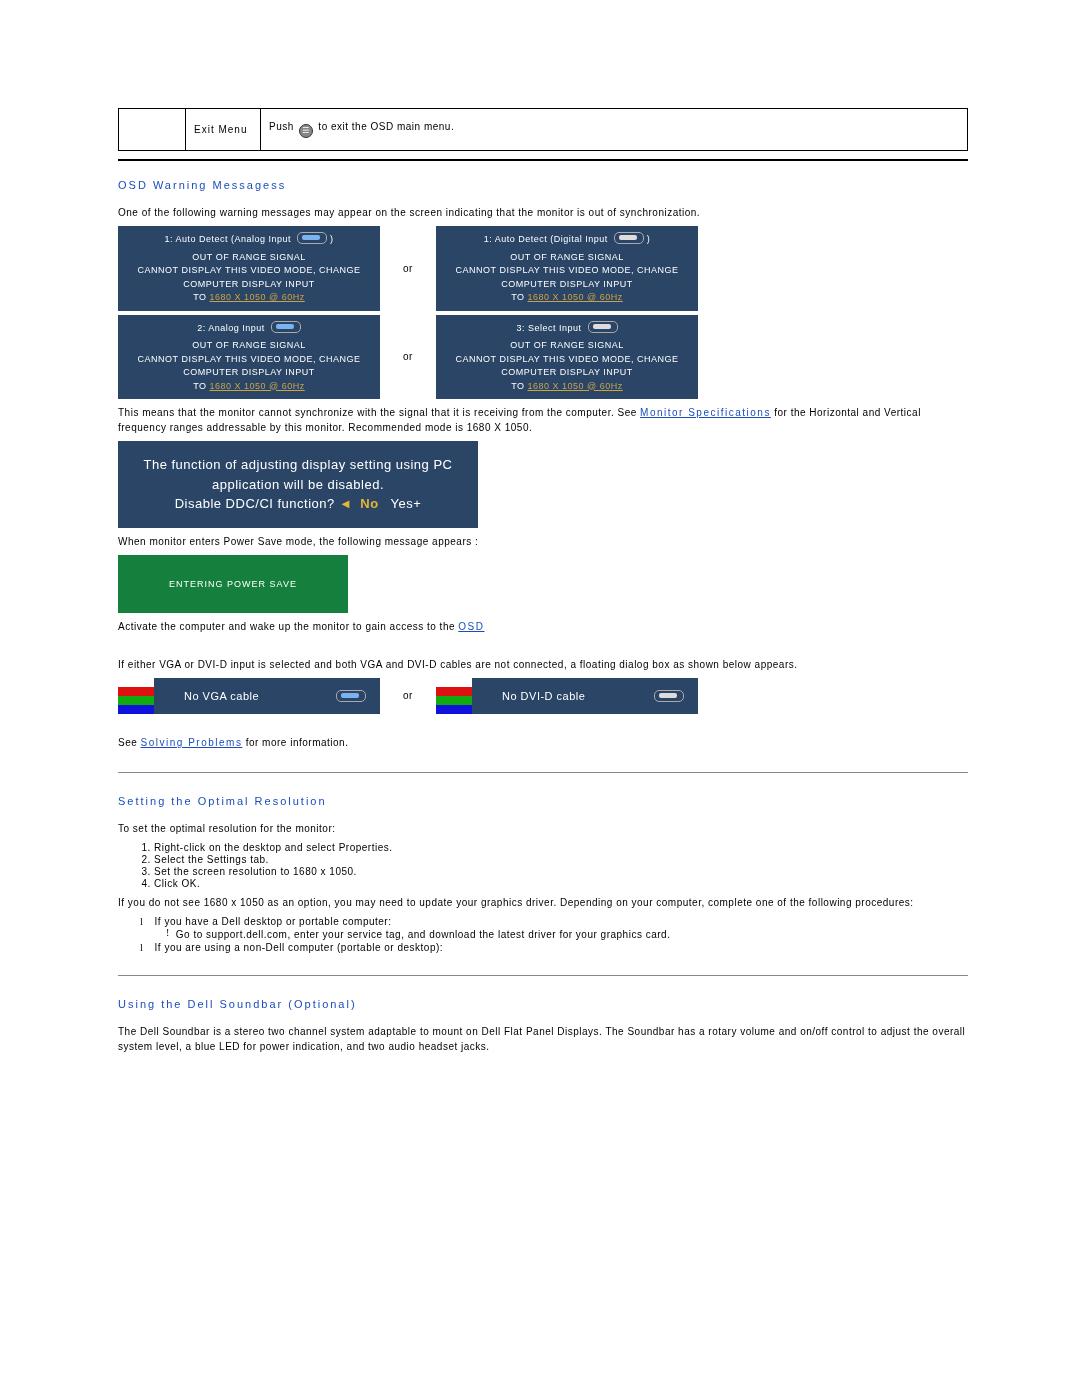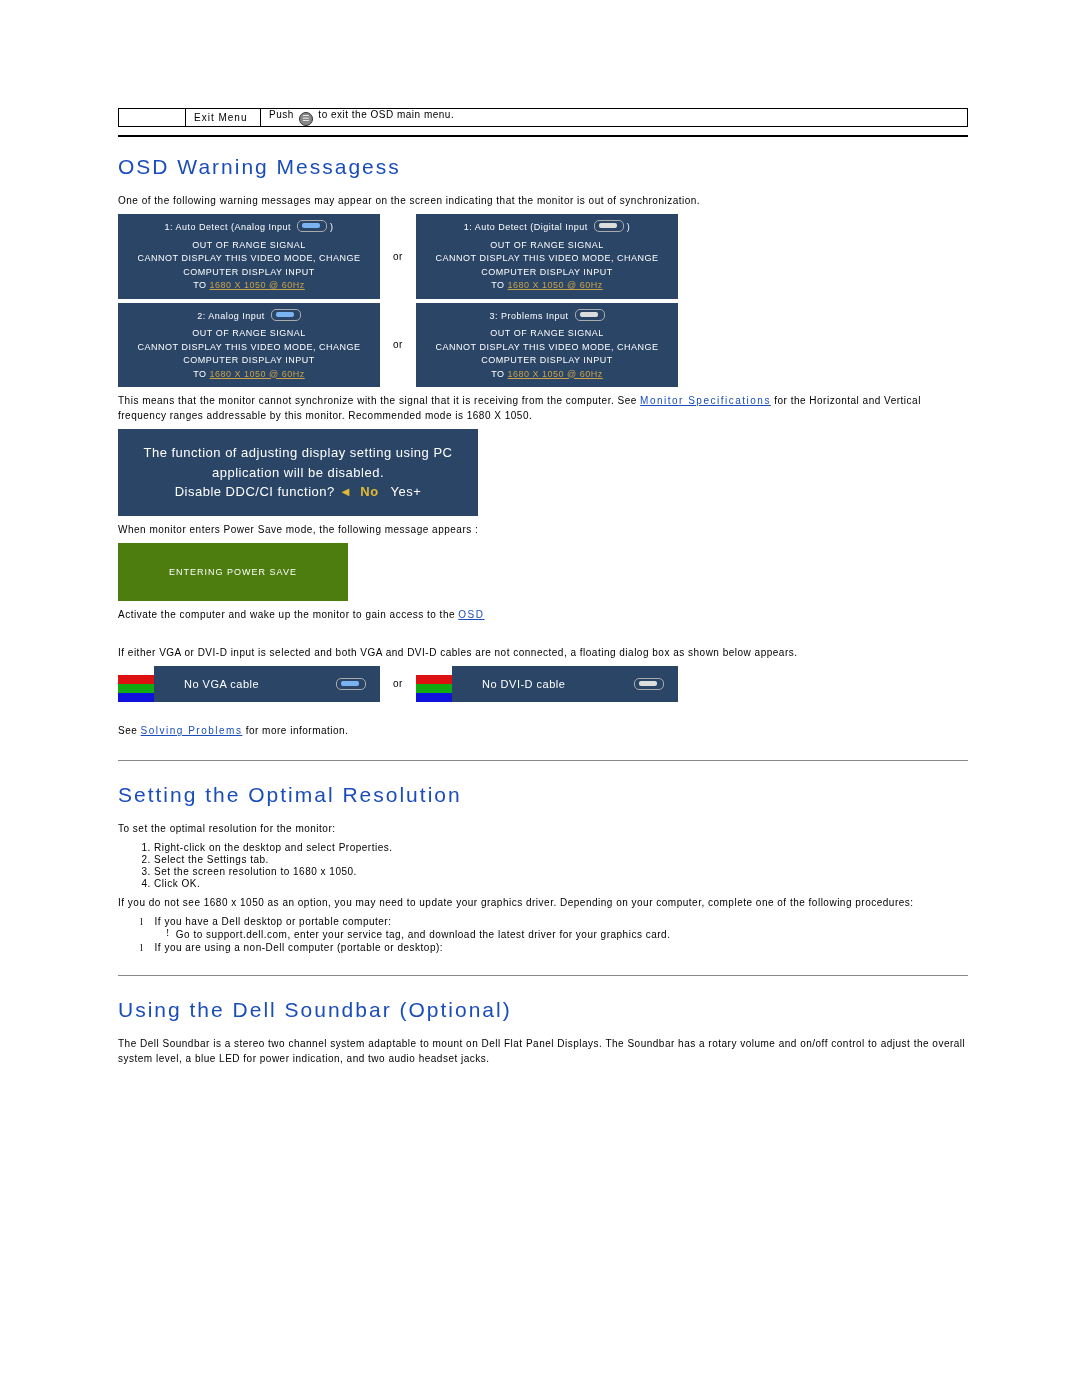--- a/index.html
+++ b/index.html
@@ -18,21 +18,21 @@
   }
 
   
   .top-table {
     border-collapse:collapse;
     width:100%;
     margin-bottom:8px;
   }
   .top-table td {
     border:1px solid #000;
-    padding:0 8px;
+    padding:12px 8px;
     vertical-align:middle;
   }
   .top-table td.col1 { width:50px; }
   .top-table td.col2 { width:58px; letter-spacing:1px; }
   .top-table td.col3 { font-size:10px; }
 
   .icon-circle {
     display:inline-block;
     width:12px; height:12px;
     border-radius:50%;
@@ -55,32 +55,33 @@
   hr.thin-hr {
     border:none;
     border-top:1px solid #888;
     margin:22px 0;
   }
 
   h2.sec-title {
     font-family:Arial,Helvetica,sans-serif;
     font-weight:normal;
     color:#1a4dbb;
-    font-size:21px;
+    font-size:11px;
     letter-spacing:2px;
     margin:18px 0 14px 0;
   }
 
   p { margin:6px 0; line-height:1.5; }
 
   
   .warn-row {
     display:flex;
     align-items:center;
     margin:4px 0;
+    gap:10px;
   }
   .or-cell {
     width:20px;
     text-align:center;
     font-size:10px;
     padding:0 8px;
   }
   .warn-card {
     background:#2b4566;
     color:#fff;
@@ -133,21 +134,21 @@
     font-size:13px;
     margin:4px 0;
     line-height:1.5;
     box-sizing:border-box;
   }
   .ddc-card .no { color:#e2b733; font-weight:bold; margin:0 8px; }
   .ddc-card .arrow { color:#e2b733; }
 
   
   .ps-card {
-    background:#4d7c0f;
+    background:#15803d;
     width:230px;
     padding:24px 8px;
     text-align:center;
     color:#fff;
     font-size:9px;
     letter-spacing:1px;
     margin:4px 0;
     box-sizing:border-box;
   }
 
@@ -237,21 +238,21 @@
   <div class="warn-row">
     <div class="warn-card">
       <div class="title-line"><span>2: Analog Input</span><span class="input-pill vga"></span></div>
       <div>OUT OF RANGE SIGNAL</div>
       <div>CANNOT DISPLAY THIS VIDEO MODE, CHANGE</div>
       <div>COMPUTER DISPLAY INPUT</div>
       <div><span>TO </span><span class="res-link">1680 X 1050 @ 60Hz</span></div>
     </div>
     <div class="or-cell">or</div>
     <div class="warn-card">
-      <div class="title-line"><span>3: Problems Input</span><span class="input-pill dvi"></span></div>
+      <div class="title-line"><span>3: Select Input</span><span class="input-pill dvi"></span></div>
       <div>OUT OF RANGE SIGNAL</div>
       <div>CANNOT DISPLAY THIS VIDEO MODE, CHANGE</div>
       <div>COMPUTER DISPLAY INPUT</div>
       <div><span>TO </span><span class="res-link">1680 X 1050 @ 60Hz</span></div>
     </div>
   </div>
 
   <p>
     <span>This means that the monitor cannot synchronize with the signal that it is receiving from the computer. See </span><a href="#" class="doc-link">Monitor Specifications</a><span> for the Horizontal and Vertical frequency ranges addressable by this monitor. Recommended mode is 1680 X 1050.</span>
   </p>

